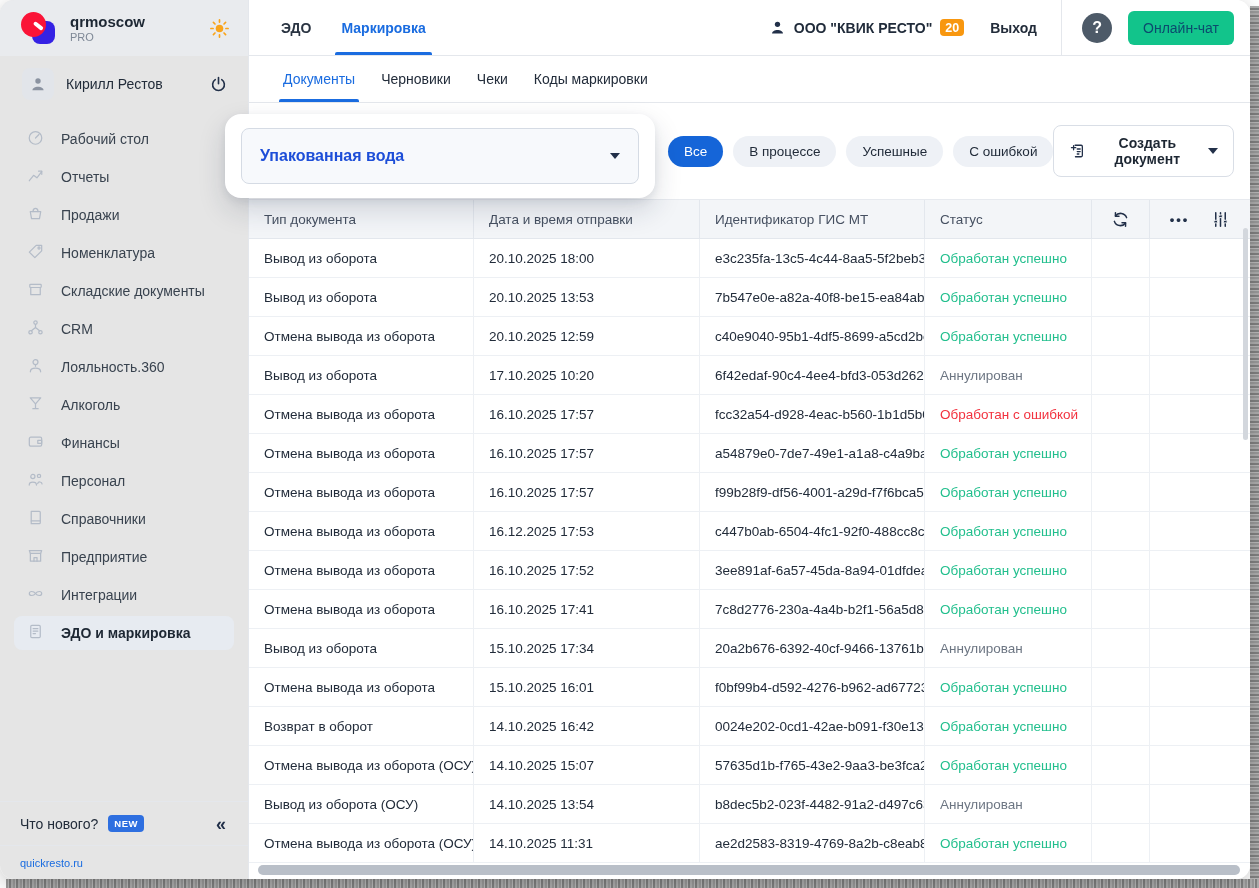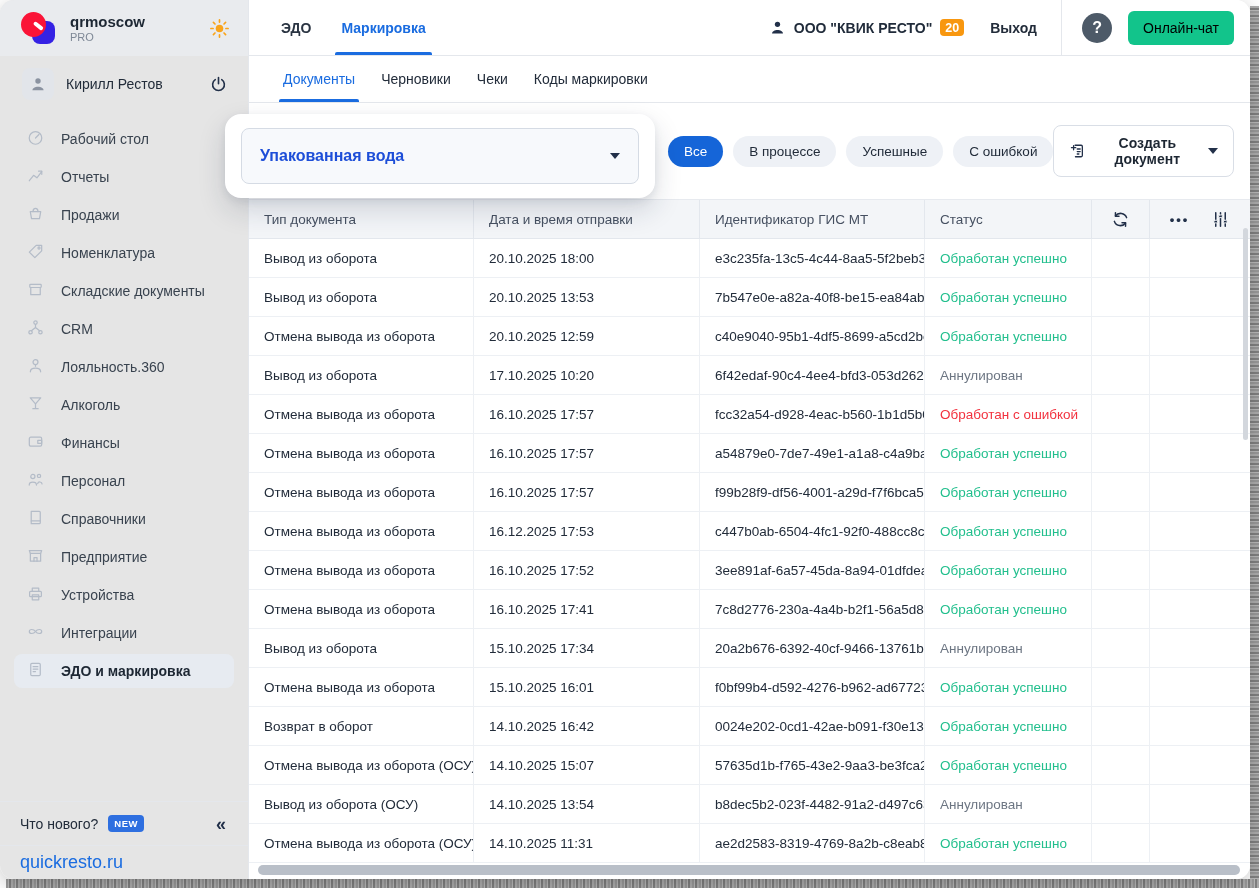--- a/index.html
+++ b/index.html
@@ -30,37 +30,37 @@
   .menu-item { display:flex; align-items:center; gap:16px; margin:0 14px 4px; padding:6px 12px; border-radius:8px;
     font-size:14px; color:#39434f; cursor:pointer; white-space:nowrap; }
   .menu-item.active { background:#e7ebf1; font-weight:bold; color:#1d2733; }
   .menu-item svg { flex:none; }
   .sidebar-footer { border-top:1px solid #e4e7ec; }
   .whatsnew-row { height:44px; display:flex; align-items:center; padding:0 22px 0 20px; gap:10px; border-bottom:1px solid #e4e7ec; }
   .whatsnew-label { font-size:14px; color:#222c3a; cursor:pointer; }
   .new-badge { background:#2e6fe0; color:#fff; font-size:9.5px; font-weight:bold; letter-spacing:.6px; border-radius:4px; padding:3px 6px; }
   .collapse { margin-left:auto; font-size:18px; color:#223049; font-weight:bold; cursor:pointer; line-height:1; }
   .site-row { height:33px; display:flex; align-items:center; padding:0 20px; }
-  .site-link { font-size:18px; color:#1a6ce0; text-decoration:none; cursor:pointer; }
+  .site-link { font-size:11px; color:#1a6ce0; text-decoration:none; cursor:pointer; }
 
   
   .main { flex:1; position:relative; display:flex; flex-direction:column; background:#fff; min-width:0; }
   .topbar { height:56px; min-height:56px; border-bottom:1px solid #e4e7ec; display:flex; align-items:center; padding:0 16px 0 32px; }
   .top-tabs { display:flex; gap:30px; height:100%; }
   .top-tab { position:relative; display:flex; align-items:center; font-size:14px; font-weight:bold; color:#2a3442; cursor:pointer; }
   .top-tab.active { color:var(--accent); }
   .top-tab.active::after { content:''; position:absolute; left:-6px; right:-6px; bottom:0; height:3px; background:var(--accent); border-radius:2px 2px 0 0; }
   .account { margin-left:auto; display:flex; align-items:center; gap:8px; cursor:pointer; }
   .org-name { font-size:14px; font-weight:bold; color:#202b3a; }
   .org-badge { background:var(--orange); color:#fff; font-size:12.5px; font-weight:bold; padding:1.5px 5px; border-radius:4px; }
   .logout { margin-left:26px; font-size:14px; font-weight:bold; color:#222c3a; cursor:pointer; }
   .topbar-divider { width:1px; height:56px; background:#e4e7ec; margin:0 20px 0 24px; }
   .help-btn { width:30px; height:30px; border-radius:50%; background:#4d5a68; color:#fff; display:flex; align-items:center; justify-content:center;
     font-size:16px; font-weight:bold; cursor:pointer; flex:none; }
-  .chat-btn { margin-left:16px; background:var(--green); color:#000000; font-size:14px; border:none; border-radius:6px; padding:9px 15px; cursor:pointer;
+  .chat-btn { margin-left:16px; background:var(--green); color:#0c4a6e; font-size:14px; border:none; border-radius:6px; padding:9px 15px; cursor:pointer;
     font-family:"Liberation Sans",sans-serif; }
   .subtabs { height:47px; min-height:47px; border-bottom:1px solid #e4e7ec; display:flex; align-items:center; gap:26px; padding:0 34px; }
   .subtab { position:relative; height:100%; display:flex; align-items:center; font-size:14px; color:#222c3a; cursor:pointer; }
   .subtab.active { color:var(--accent); }
   .subtab.active::after { content:''; position:absolute; left:-4px; right:-4px; bottom:0; height:3px; background:var(--accent); border-radius:2px 2px 0 0; }
 
   .toolbar { height:96px; min-height:96px; display:flex; align-items:center; padding-right:16px; }
   .chips { display:flex; gap:10px; margin-left:419px; }
   .chip { background:#eef1f6; border-radius:17px; padding:8px 16px; font-size:13.5px; color:#222c3a; cursor:pointer; white-space:nowrap; }
   .chip.active { background:var(--chip); color:#fff; }
@@ -221,28 +221,20 @@
               </svg></span>
             <span>Справочники</span>
           </div>
           <div class="menu-item">
             <span class="mi-icon"><svg width="19" height="19" viewBox="0 0 20 20" fill="none" stroke="#b4bcc8" stroke-width="1.3" stroke-linecap="round" stroke-linejoin="round">
                 <path d="M3.5 4.8 H16.5 L15.5 7.8 H4.5 Z"></path>
                 <path d="M4.6 7.8 V16 H15.4 V7.8"></path>
                 <path d="M8.4 16 V12.2 H11.6 V16"></path>
               </svg></span>
             <span>Предприятие</span>
-          </div>
-          <div class="menu-item">
-            <span class="mi-icon"><svg width="19" height="19" viewBox="0 0 20 20" fill="none" stroke="#b4bcc8" stroke-width="1.3" stroke-linecap="round" stroke-linejoin="round">
-                <rect x="3.8" y="7.8" width="12.4" height="5.6" rx="1"></rect>
-                <path d="M6.6 7.8 V4.3 H13.4 V7.8"></path>
-                <rect x="6.6" y="11.4" width="6.8" height="5.2"></rect>
-              </svg></span>
-            <span>Устройства</span>
           </div>
           <div class="menu-item">
             <span class="mi-icon"><svg width="19" height="19" viewBox="0 0 20 20" fill="none" stroke="#b4bcc8" stroke-width="1.3" stroke-linecap="round" stroke-linejoin="round">
                 <path d="M10 10 C8 7.2 3.5 7.2 3.5 10 C3.5 12.8 8 12.8 10 10 C12 7.2 16.5 7.2 16.5 10 C16.5 12.8 12 12.8 10 10"></path>
               </svg></span>
             <span>Интеграции</span>
           </div>
           <div class="menu-item active">
             <span class="mi-icon"><svg width="19" height="19" viewBox="0 0 20 20" fill="none" stroke="#b4bcc8" stroke-width="1.3" stroke-linecap="round" stroke-linejoin="round">
                 <rect x="5" y="3.5" width="10" height="13" rx="1.2"></rect>

